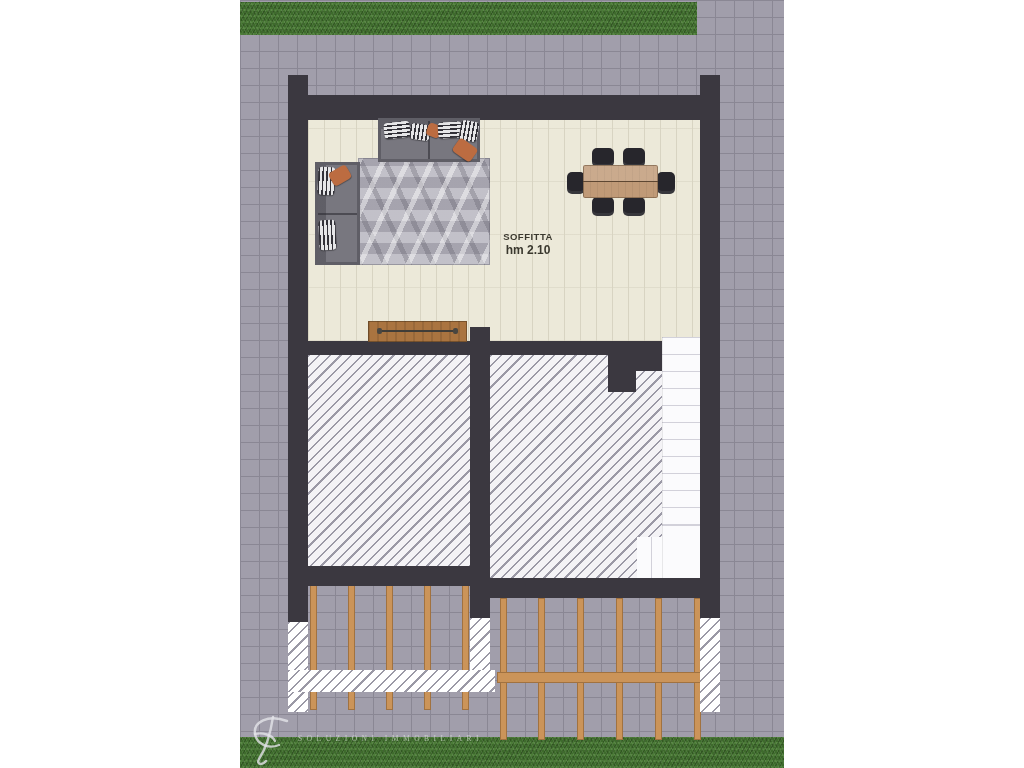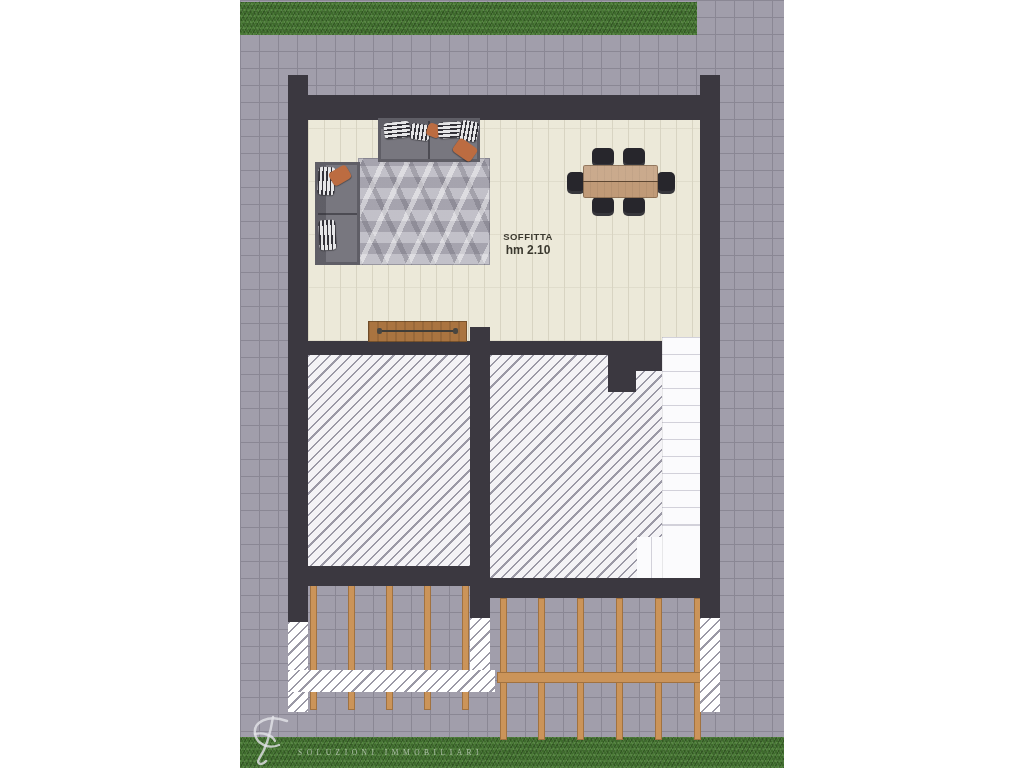--- a/index.html
+++ b/index.html
@@ -69,21 +69,21 @@
   .sideboard .rail::before,.sideboard .rail::after{content:"";position:absolute;top:-2px;width:5px;height:6px;background:#4a4640;border-radius:2px;}
   .sideboard .rail::before{left:-3px;} .sideboard .rail::after{right:-3px;}
   .beam{background:var(--wood_beam);box-shadow:inset 0 0 0 1px rgba(120,80,40,.5);}
 
   
   .room-label{color:var(--label_ink);text-align:center;line-height:1.25;}
   .room-label .l1{font-size:9.5px;font-weight:bold;letter-spacing:.5px;}
   .room-label .l2{font-size:12px;font-weight:bold;}
   .watermark{color:var(--watermark_ink);}
   .brand{font-family:"Liberation Serif",serif;font-size:15px;letter-spacing:2.5px;color:rgba(224,223,230,.85);white-space:nowrap;}
-  .tagline{font-family:"Liberation Serif",serif;font-size:7.5px;letter-spacing:4.5px;color:rgba(215,225,213,.70);margin-top:19px;white-space:nowrap;}
+  .tagline{font-family:"Liberation Serif",serif;font-size:7.5px;letter-spacing:4.5px;color:rgba(215,225,213,.70);margin-top:5px;white-space:nowrap;}
 </style>
 </head>
 <body>
 
 <div class="stage">
   <div class="scene abs">
 
     <div class="paving abs"></div>
     <div class="grass abs" style="left:0;top:2px;width:457px;height:33px;"></div>
     <div class="grass abs" style="left:0;top:737px;width:544px;height:31px;"></div>

